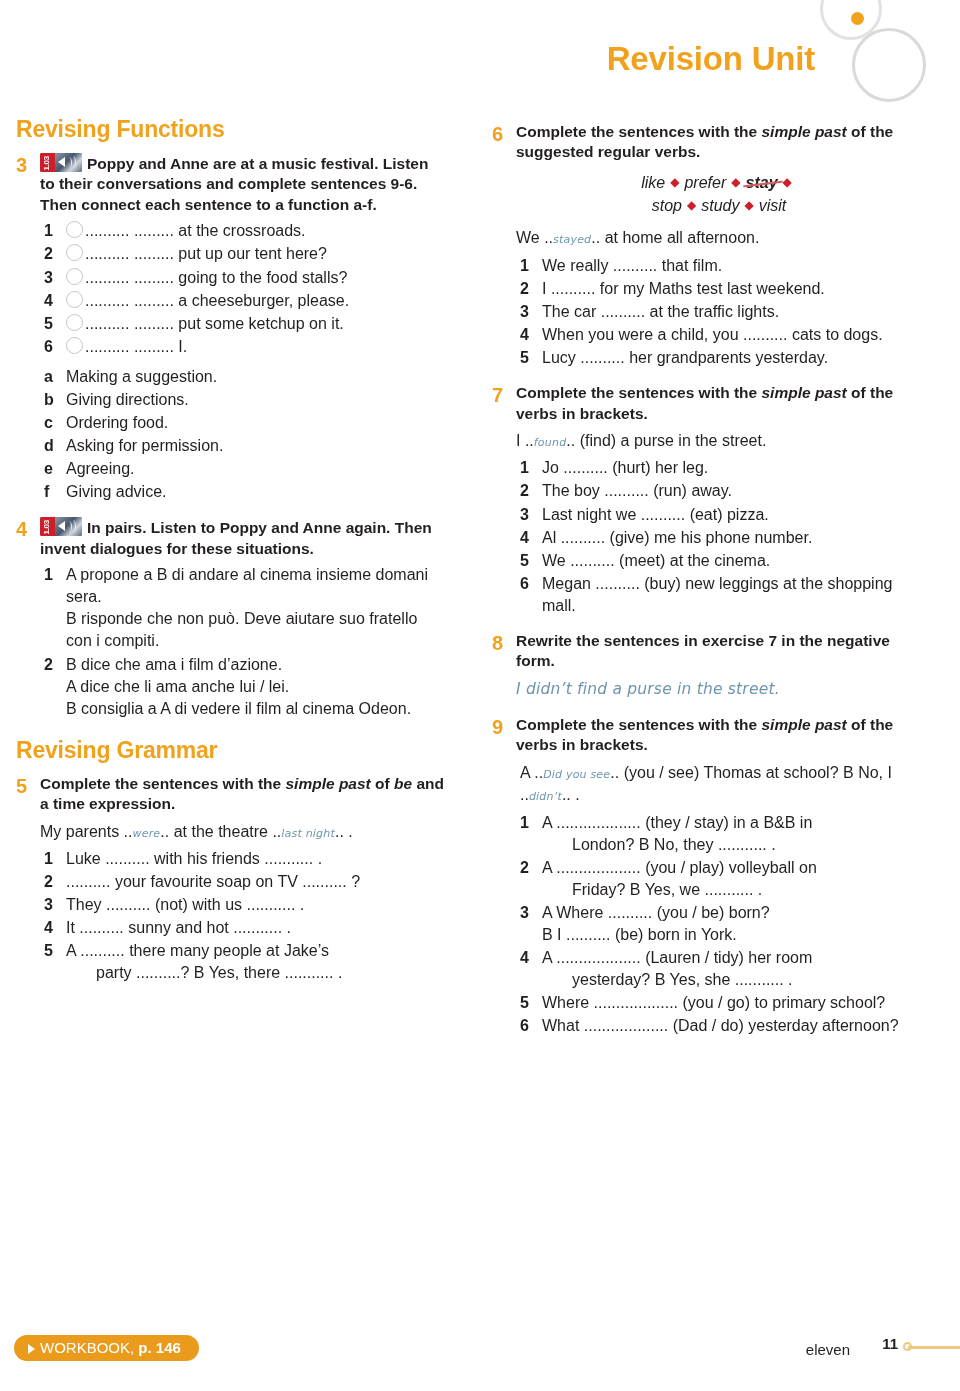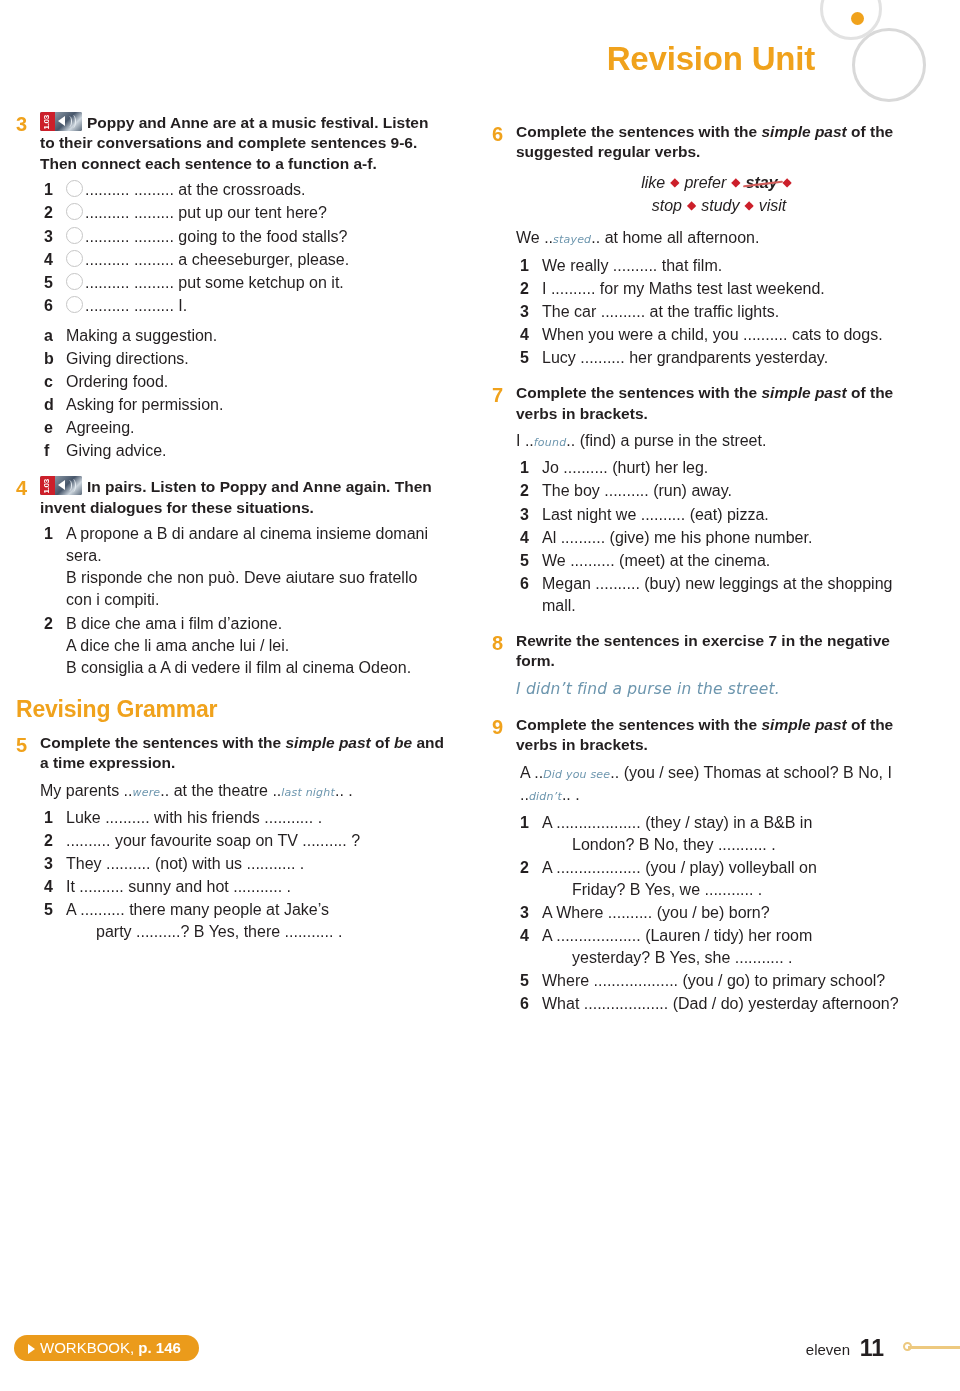--- a/index.html
+++ b/index.html
@@ -283,22 +283,22 @@
   }
   .workbook-pill b { font-weight: bold; }
   .page-word {
     position: absolute;
     right: 110px; top: 20px;
     font-size: 15px;
     color: #231f20;
   }
   .page-num {
     position: absolute;
-    right: 76px; top: 14px;
-    font-size: 23px;
+    right: 62px; top: 14px;
+    font-size: 15px;
     font-weight: bold;
     color: #231f20;
   }
   .page-rule {
     position: absolute;
     right: 0; top: 25px;
     width: 52px; height: 3px;
     background: #edc97f;
   }
   .page-rule-dot {
@@ -318,20 +318,21 @@
   <div class="deco deco-ring-big"></div>
   <div class="deco deco-ring-small"></div>
   <div class="deco deco-dot"></div>
   <div class="header-title">Revision Unit</div>
 </div>
 
 <div class="columns">
 
   <div class="col col-left">
 
+    <div class="section-title">Revising Functions</div>
 
     <div class="exercise">
       <div class="ex-num">3</div>
       <div class="ex-body">
         <div class="ex-instruction">
           <span class="audio-icon">
             <span class="track"></span>
             <span class="spk"></span>
             <span class="wave w1"></span>
             <span class="wave w2"></span>
@@ -572,20 +573,21 @@
             <div class="item-marker">2</div>
             <div class="item-text">
               <div>A ................... (you / play) volleyball on</div>
               <div class="item-sub">Friday?    B  Yes, we ........... .</div>
             </div>
           </div>
           <div class="item">
             <div class="item-marker">3</div>
             <div class="item-text">
               <div>A Where .......... (you / be) born?</div>
+              <div>B I .......... (be) born in York.</div>
             </div>
           </div>
           <div class="item">
             <div class="item-marker">4</div>
             <div class="item-text">
               <div>A ................... (Lauren / tidy) her room</div>
               <div class="item-sub">yesterday?   B  Yes, she ........... .</div>
             </div>
           </div>
           <div class="item">

